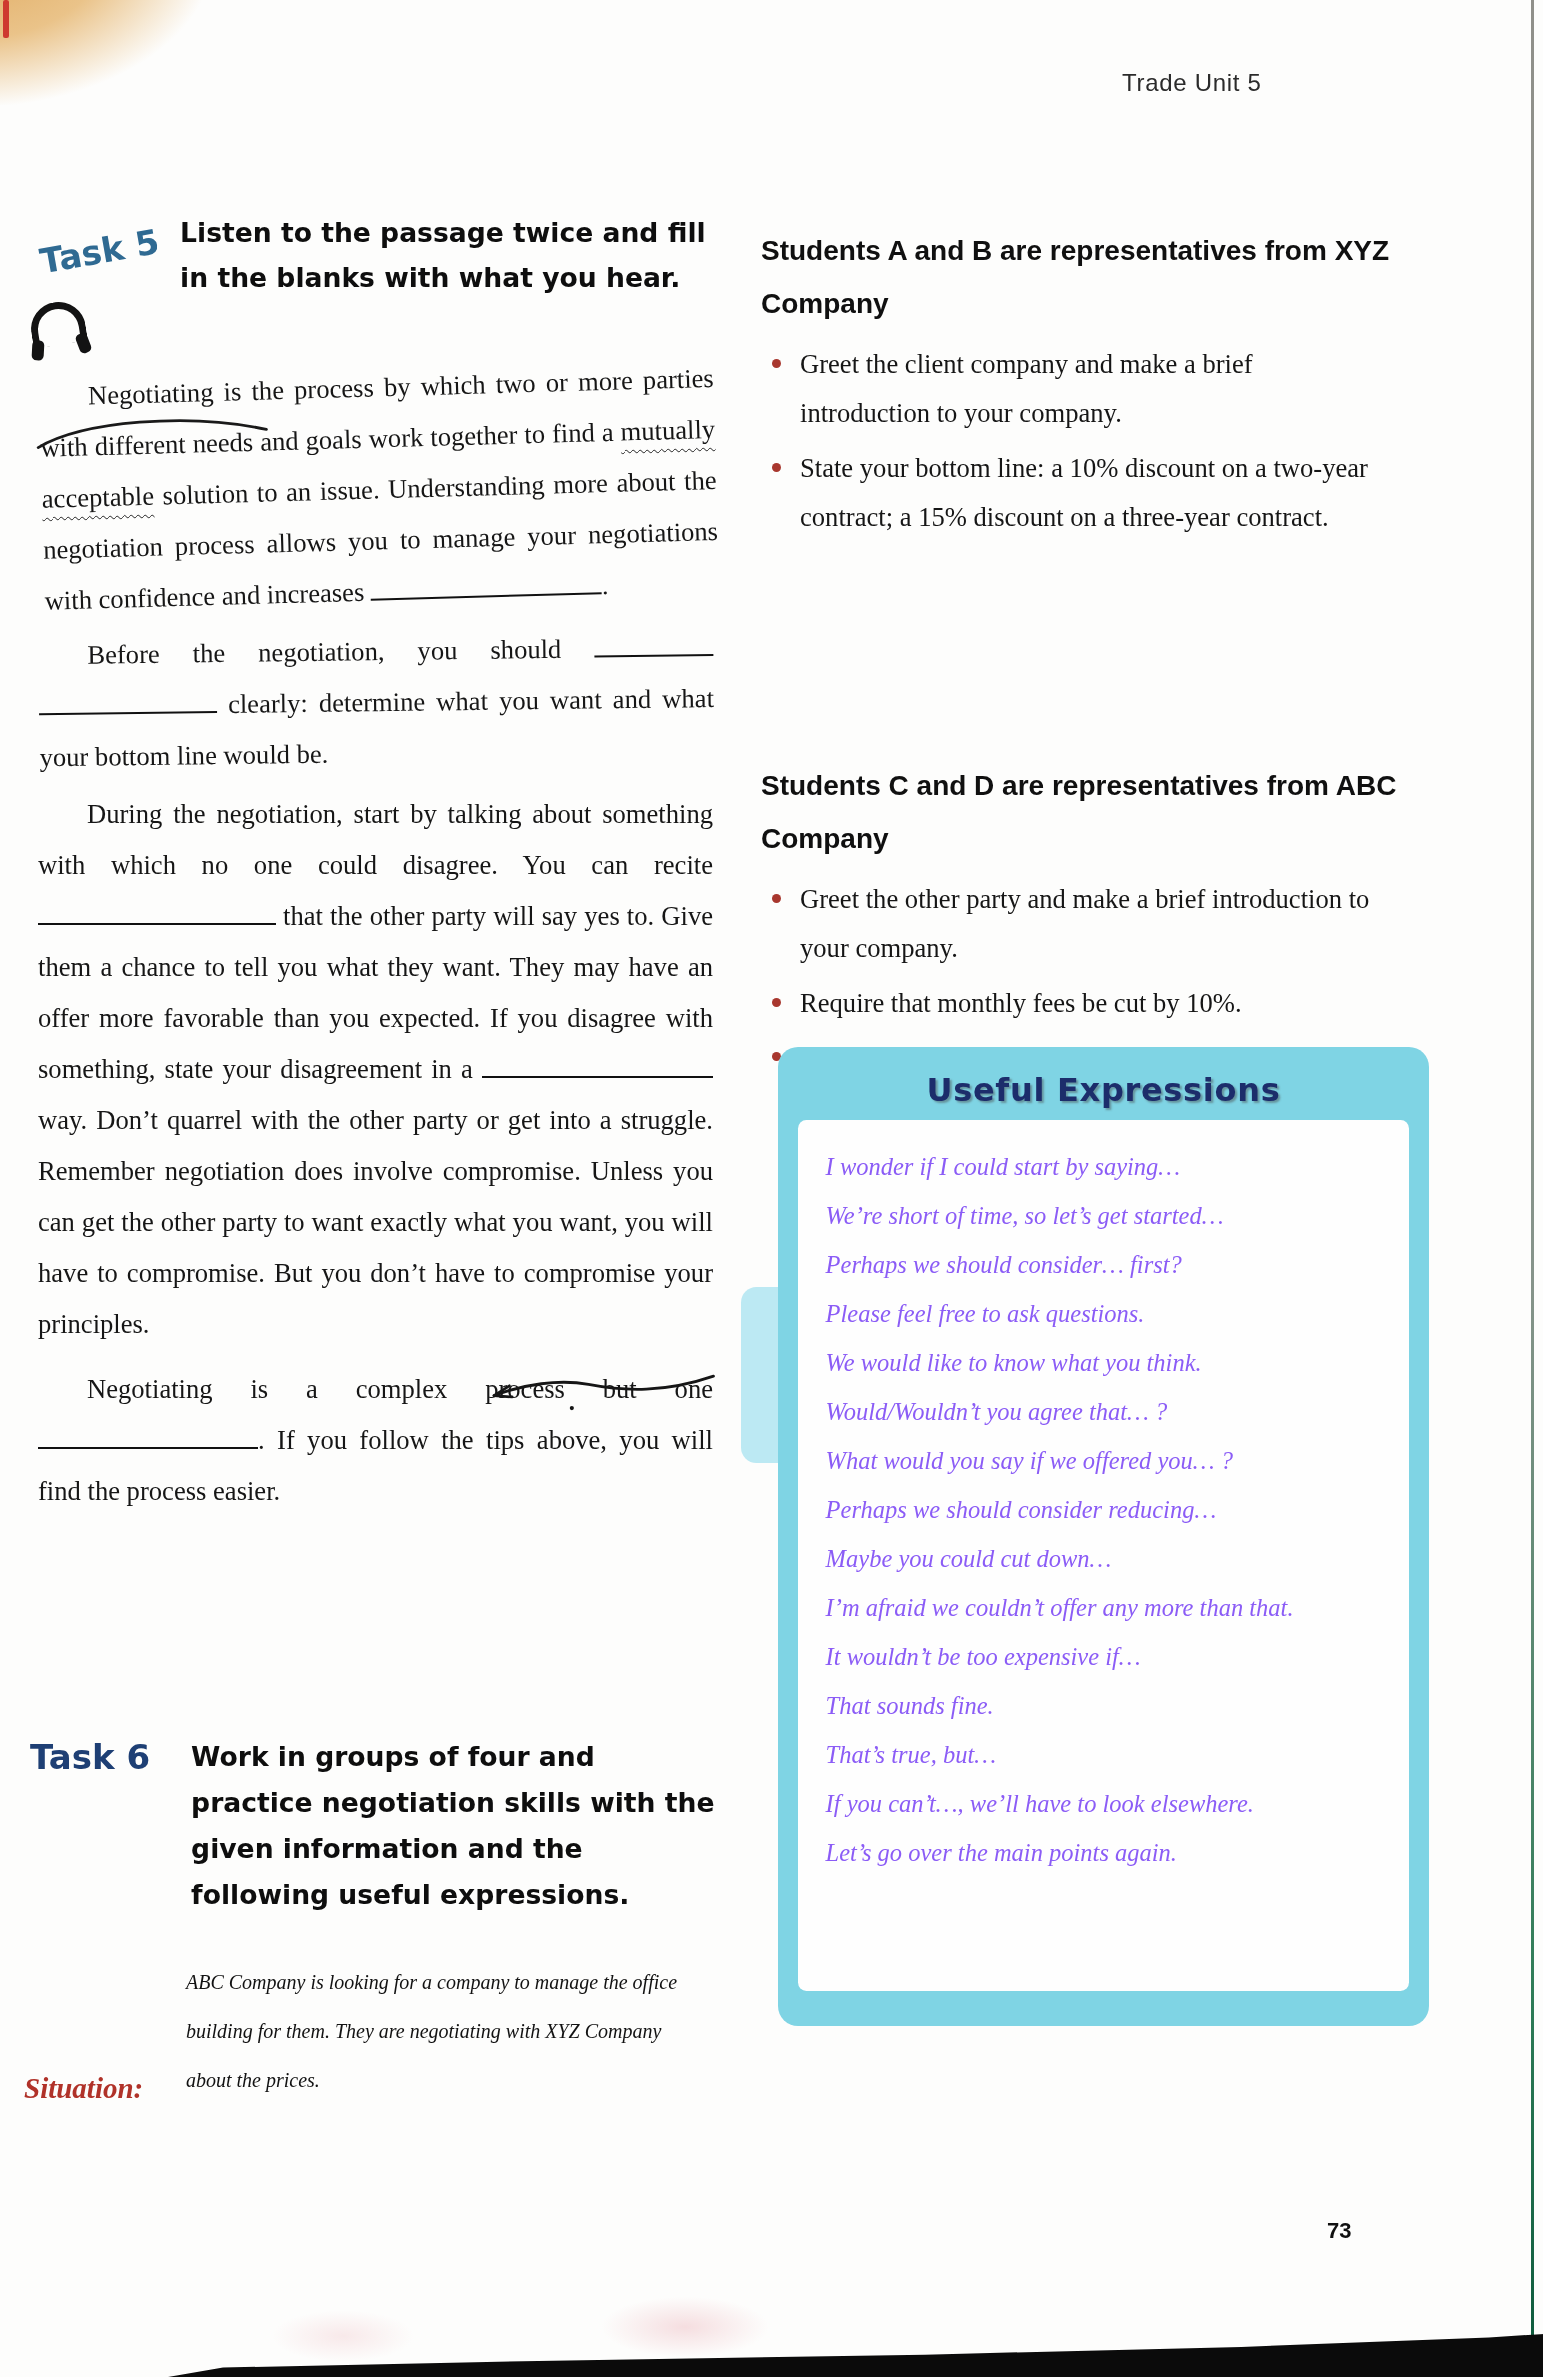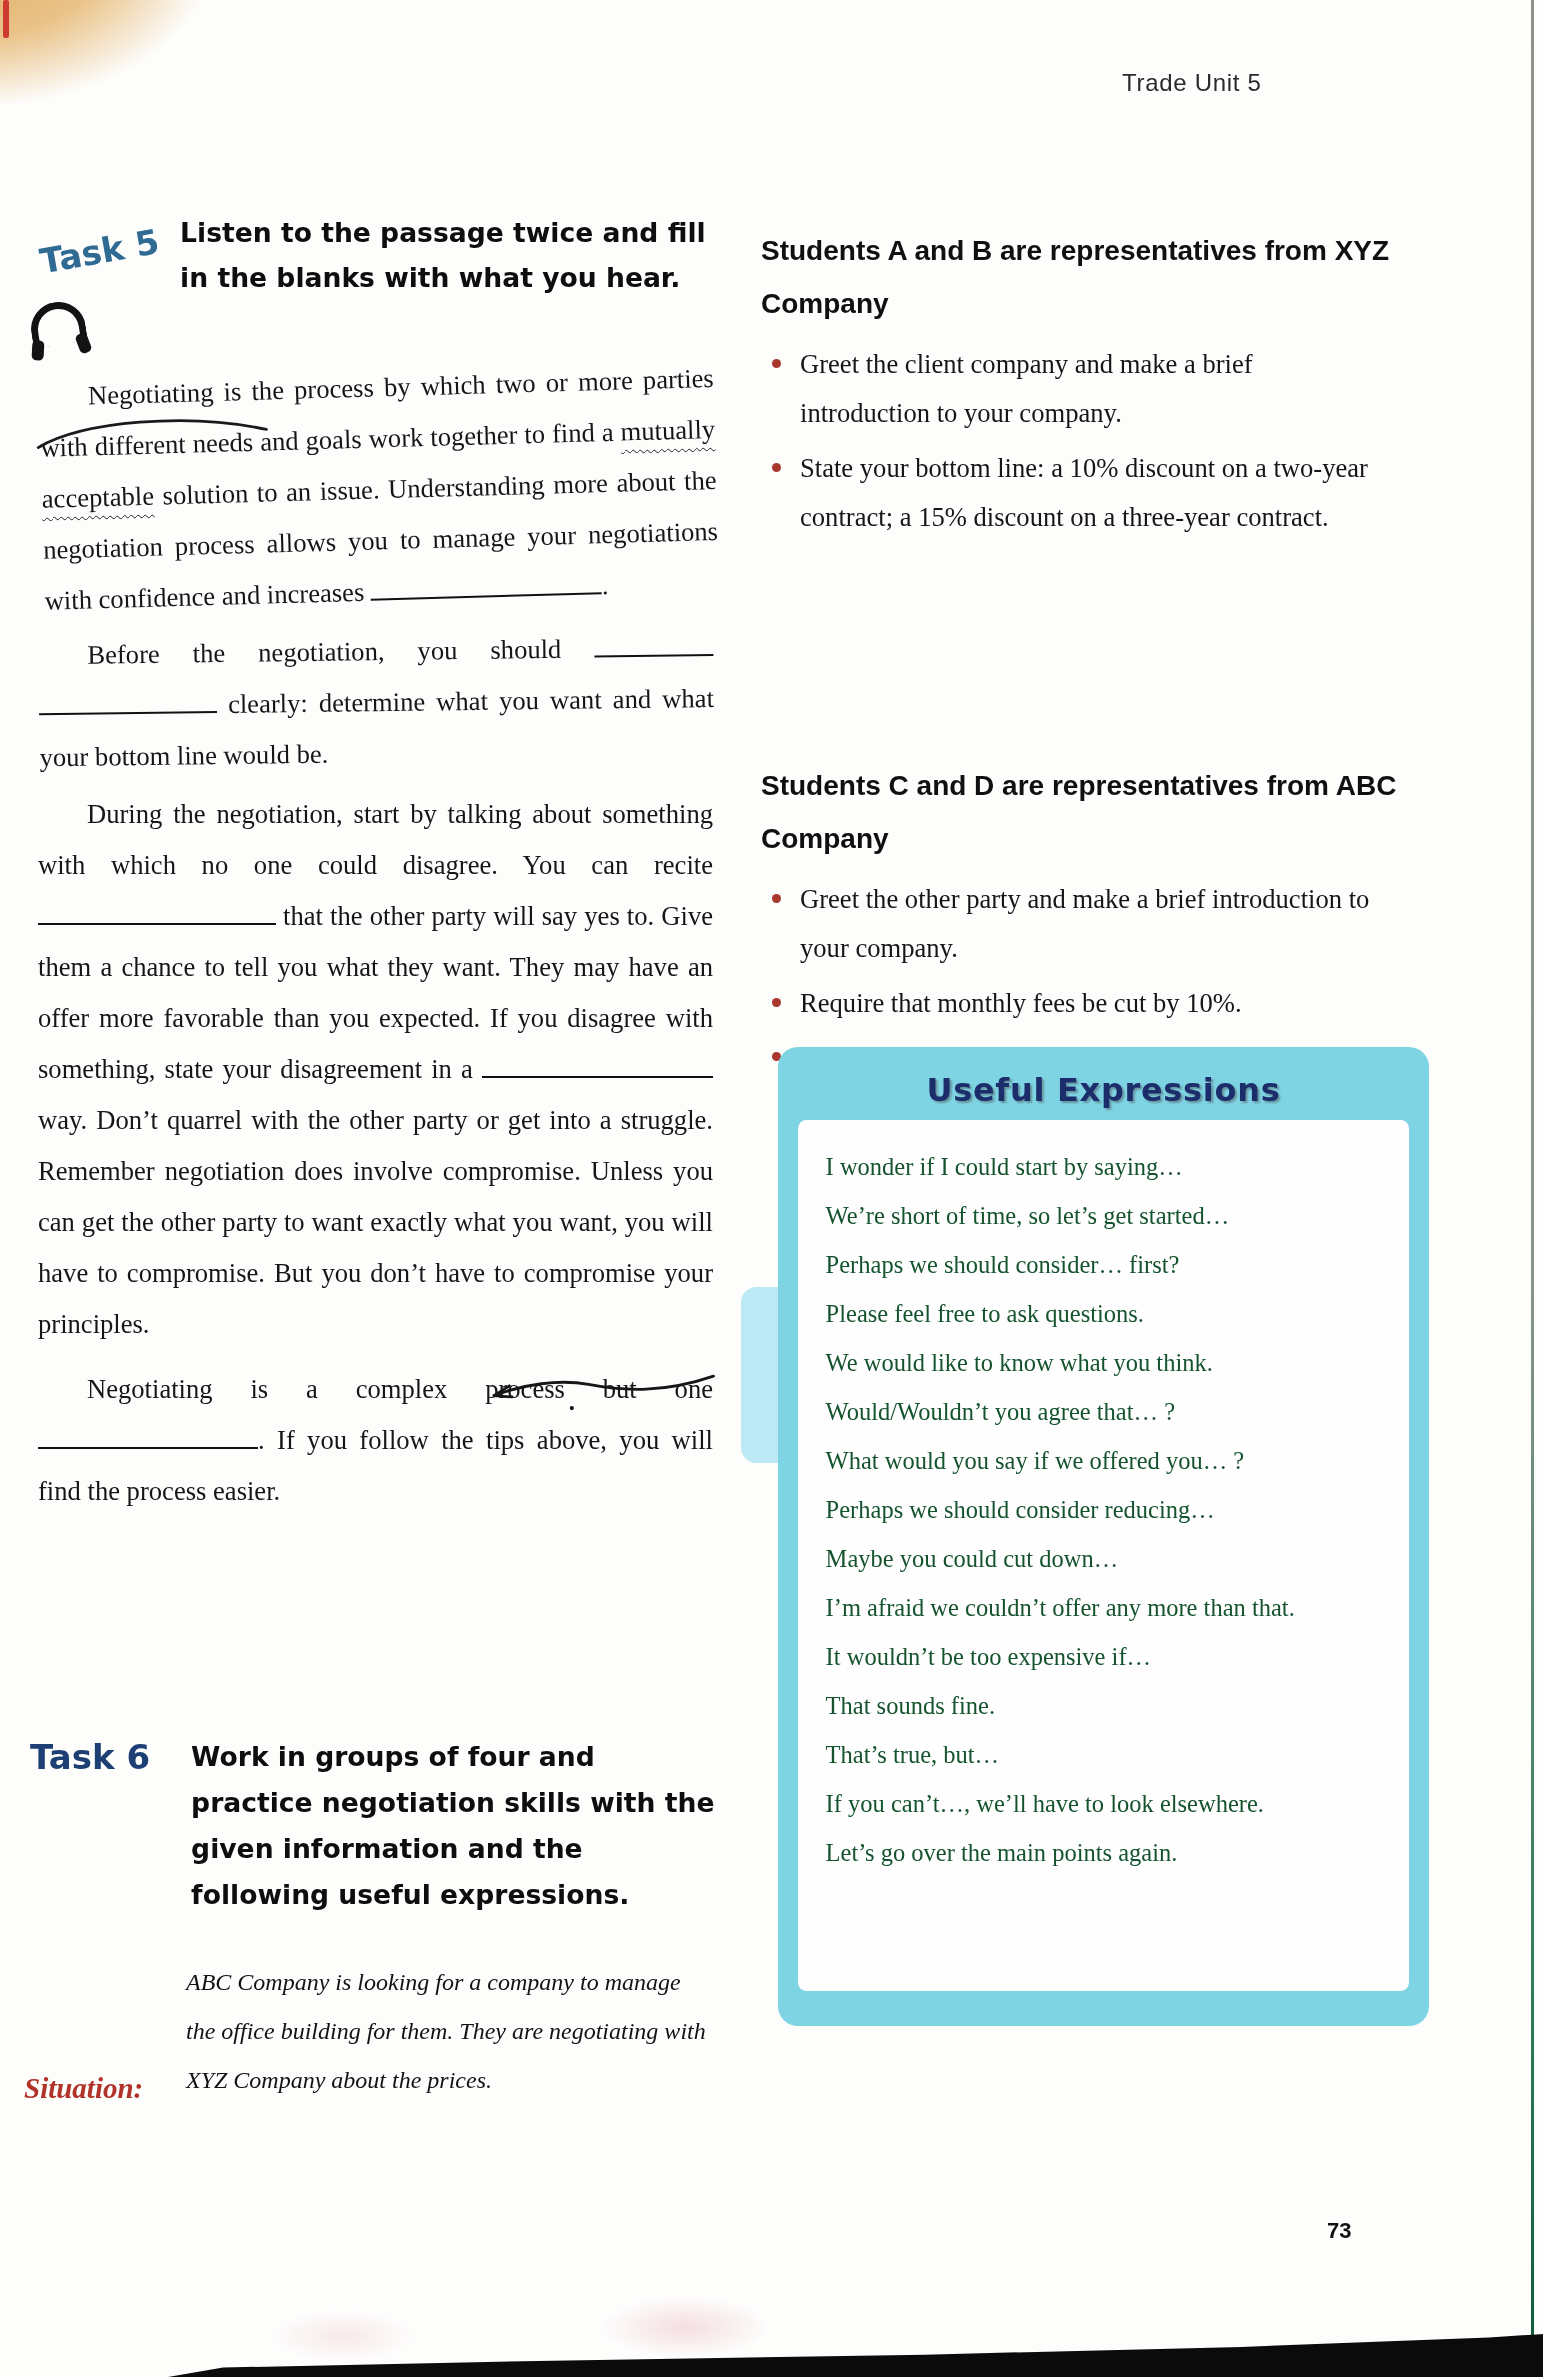--- a/index.html
+++ b/index.html
@@ -47,41 +47,41 @@
   #p1{transform:rotate(-1.6deg);transform-origin:top right;}
   #p2{transform:rotate(-0.7deg);transform-origin:top right;}
   .blank{display:inline-block;border-bottom:2.1px solid #111;height:7px;vertical-align:baseline;}
   .wavy{text-decoration:underline wavy #222 1.4px;text-underline-offset:9px;}
 
   .pen-mark{position:absolute;}
 
   
   .situation{position:absolute;left:24px;top:1958px;width:685px;display:flex;align-items:flex-end;}
   .situation-label{flex:none;width:162px;font-weight:bold;font-style:italic;font-size:29px;color:#b03229;padding-top:1.4px;}
-  .situation-text{font-style:italic;font-size:24px;line-height:49px;width:521px;color:#121212;}
+  .situation-text{font-style:italic;font-size:20px;line-height:49px;width:521px;color:#121212;}
 
   
   .role-heading{position:absolute;left:761px;width:636px;font-family:"Liberation Sans",sans-serif;
     font-weight:bold;font-size:28px;line-height:53px;color:#101010;}
   .role-list{position:absolute;left:761px;width:622px;list-style:none;margin:0;padding:0;
     font-size:26.6px;line-height:49px;}
   .role-list li{position:relative;padding-left:39px;margin-bottom:5.6px;}
   .role-list li::before{content:"";position:absolute;left:11.2px;top:19px;width:9px;height:9px;
     border-radius:50%;background:#a8372e;}
 
   
   .ue-tab{position:absolute;left:741px;top:1287px;width:49px;height:176px;background:#bce9f3;
     border-radius:15.4px 0 0 15.4px;}
   .ue-box{position:absolute;left:778px;top:1047px;width:651px;height:979px;background:#7fd4e4;
     border-radius:20px;}
   .ue-title{margin-top:24px;text-align:center;font-family:"DejaVu Sans",sans-serif;font-weight:bold;
     font-size:32px;letter-spacing:0.7px;color:#1c2d6b;text-shadow:2.1px 2.1px 2.1px rgba(70,70,70,.45);}
   .ue-inner{position:absolute;left:19.6px;right:19.6px;top:73px;bottom:35px;background:#fefefe;
     border-radius:8.4px;padding:28px 24px 11.2px 28px;overflow:hidden;}
-  .ue-list{list-style:none;margin:0;padding:0;font-size:24.5px;line-height:37px;color:#14532d;}
+  .ue-list{list-style:none;margin:0;padding:0;font-size:24.5px;line-height:37px;color:#8b5cf6;font-style:italic;}
   .ue-list li{margin-bottom:12px;}
 </style>
 </head>
 <body>
 
 <div id="page">
 
   <div class="corner-tl"></div>
   <div class="red-tick"></div>
   <div class="edge-right"></div>

